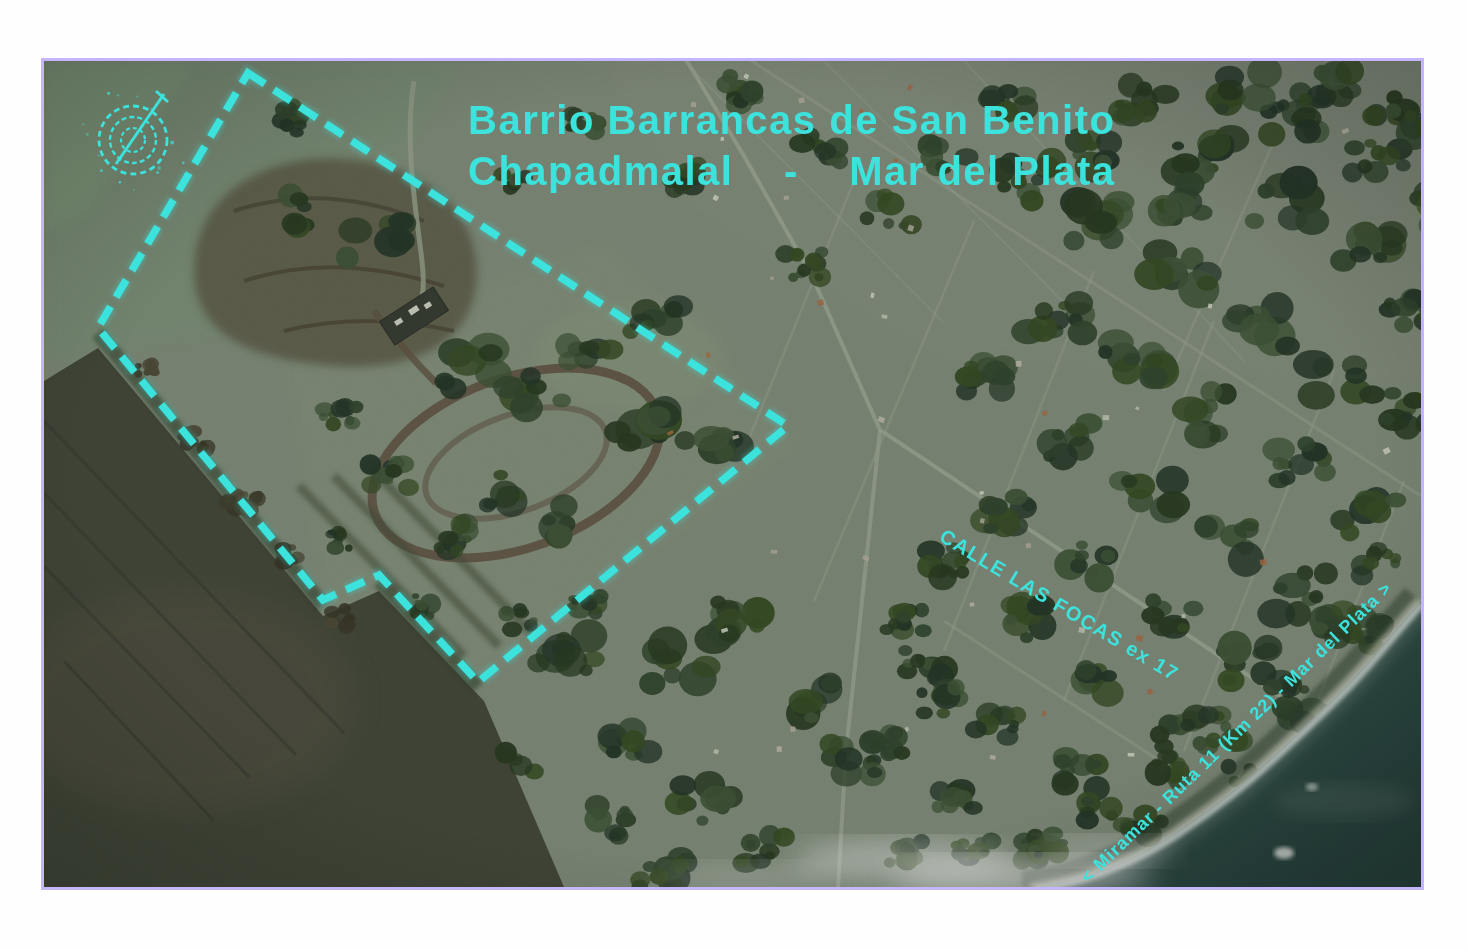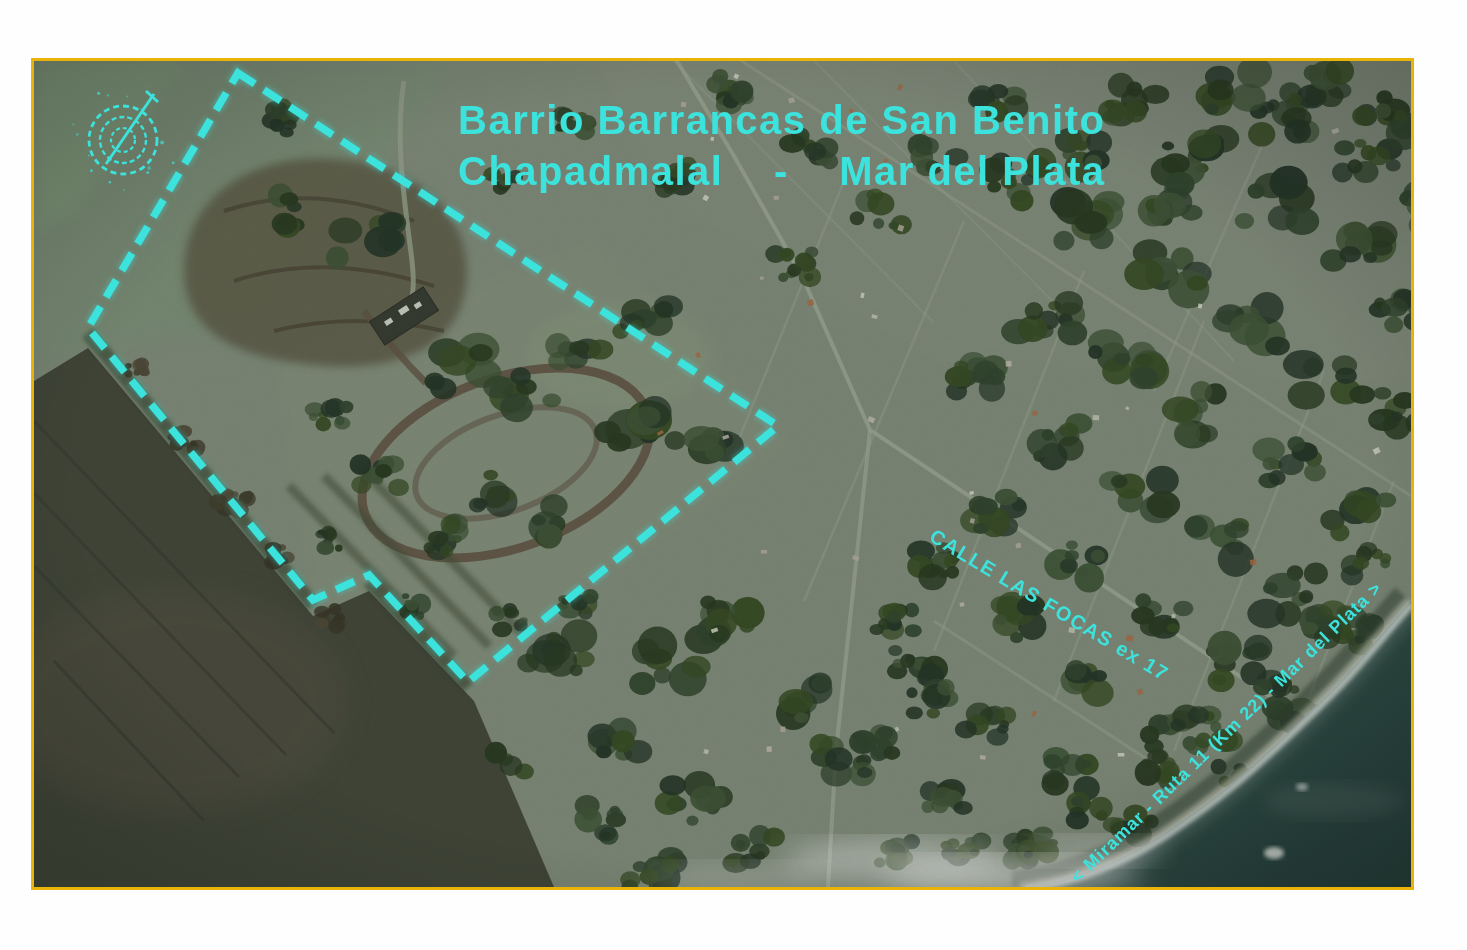--- a/index.html
+++ b/index.html
@@ -1,19 +1,19 @@
 <!DOCTYPE html>
 <html style="--cyan: #3ce2dc;"><head>
 <meta charset="utf-8">
 <style>
   html,body{margin:0;padding:0;background:#ffffff;}
   .page{position:relative;width:1467px;height:950px;background:#fefefe;overflow:hidden;
         font-family:"Liberation Sans",sans-serif;}
-  .map-frame{position:absolute;left:31px;top:58px;width:1377px;height:826px;
-             border:3px solid #eab308;background:#ef4444;}
+  .map-frame{position:absolute;left:41px;top:58px;width:1377px;height:826px;
+             border:3px solid #c4b5fd;background:#ef4444;}
   .map-frame svg{display:block;}
   .cyan-stroke{stroke:var(--cyan,#3ce2dc);}
   .cyan-fill{fill:var(--cyan,#3ce2dc);}
   .t-title{font-family:"Liberation Sans",sans-serif;font-weight:700;font-size:40px;letter-spacing:1.5px;}
   .t-street{font-family:"Liberation Sans",sans-serif;font-weight:700;font-size:20px;letter-spacing:1.5px;}
   .t-route{font-family:"Liberation Sans",sans-serif;font-weight:700;font-size:18px;letter-spacing:1px;}
 </style>
 </head>
 <body>
 

